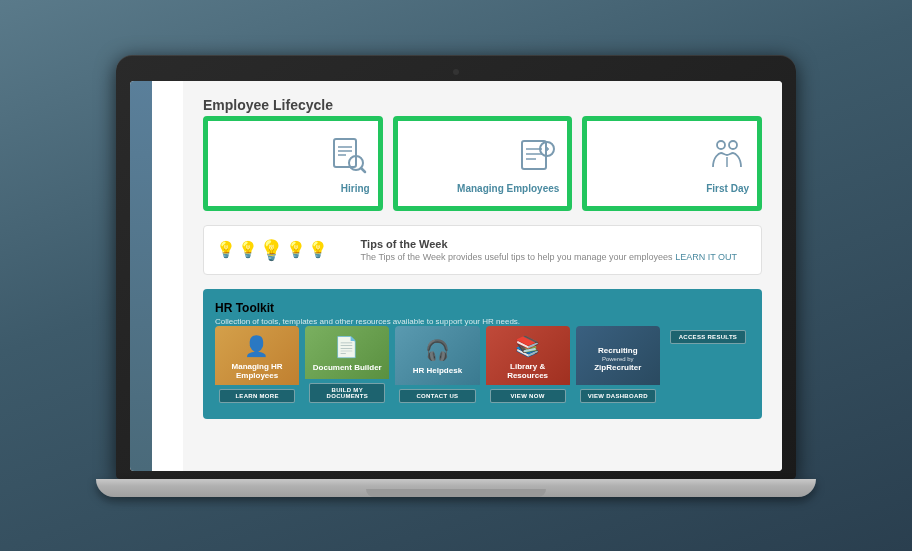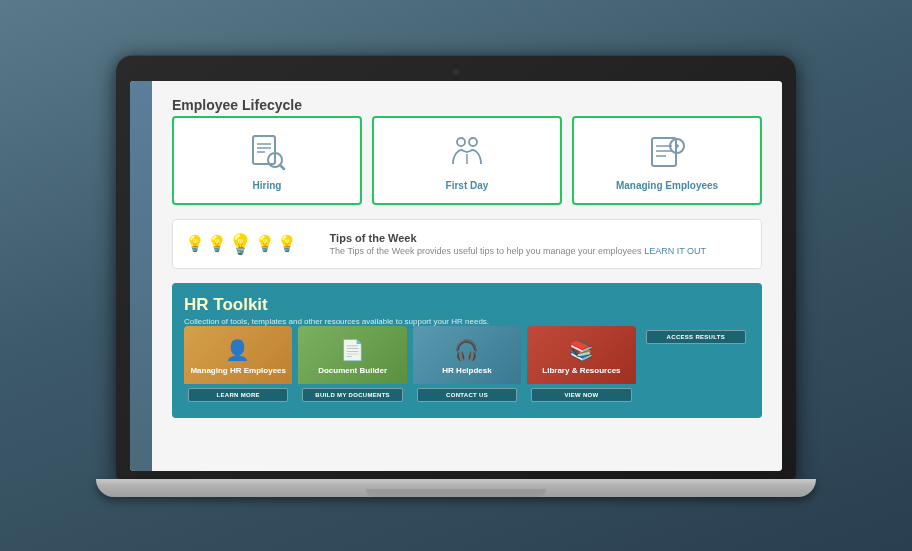--- a/index.html
+++ b/index.html
@@ -76,20 +76,21 @@
       overflow: hidden;
       display: flex;
       flex-direction: column;
     }
 
     
     .layout-body {
       display: flex;
       flex: 1;
       overflow: hidden;
+      gap: 31px;
     }
 
     .sidebar-strip {
       width: 22px;
       background: linear-gradient(180deg, #5a7f9a, #4a6a7a);
       flex-shrink: 0;
     }
 
     .main-content {
       flex: 1;
@@ -114,26 +115,26 @@
 
     .lifecycle-cards {
       display: flex;
       gap: 10px;
       margin-bottom: 14px;
     }
 
     .lifecycle-card {
       flex: 1;
       background: #fff;
-      border: 2px solid #22c55e;
+      border: 5px solid #22c55e;
       border-radius: 4px;
       padding: 12px 8px;
       display: flex;
       flex-direction: column;
-      align-items: center;
+      align-items: flex-end;
       cursor: pointer;
       transition: box-shadow 0.2s;
     }
 
     .card-icon {
       width: 44px;
       height: 44px;
       margin-bottom: 6px;
       display: flex;
       align-items: center;
@@ -200,23 +201,23 @@
     }
 
     
     .toolkit-section {
       background: #2a8fa0;
       border-radius: 4px;
       padding: 12px;
     }
 
     .toolkit-title {
-      font-size: 17px;
+      font-size: 12px;
       font-weight: bold;
-      color: #fef9c3;
+      color: #000000;
       margin-bottom: 2px;
     }
 
     .toolkit-subtitle {
       font-size: 8px;
       color: rgba(255,255,255,0.8);
     }
 
     .toolkit-cards {
       display: flex;
@@ -317,44 +318,44 @@
                       <circle cx="28" cy="28" r="7" fill="none" stroke="#7a9ab0" stroke-width="2"></circle>
                       <line x1="33" y1="33" x2="37" y2="37" stroke="#7a9ab0" stroke-width="2.5" stroke-linecap="round"></line>
                     </svg>
                   </div>
                   <div class="card-label">Hiring</div>
                 </div>
 
                 <div class="lifecycle-card">
                   <div class="card-icon">
                     <svg viewBox="0 0 40 40" xmlns="http://www.w3.org/2000/svg">
-                      <circle cx="14" cy="10" r="4" fill="none" stroke="#7a9ab0" stroke-width="1.8"></circle>
-                      <circle cx="26" cy="10" r="4" fill="none" stroke="#7a9ab0" stroke-width="1.8"></circle>
-                      <path d="M6 32 C6 22 12 18 14 18 C16 18 18 20 20 20 C22 20 24 18 26 18 C28 18 34 22 34 32" fill="none" stroke="#7a9ab0" stroke-width="1.8"></path>
-                      <line x1="20" y1="22" x2="20" y2="32" stroke="#7a9ab0" stroke-width="1.5"></line>
-                    </svg>
-                  </div>
-                  <div class="card-label">First Day</div>
-                </div>
-
-                <div class="lifecycle-card">
-                  <div class="card-icon">
-                    <svg viewBox="0 0 40 40" xmlns="http://www.w3.org/2000/svg">
                       <rect x="5" y="6" width="24" height="28" rx="2" fill="none" stroke="#7a9ab0" stroke-width="2"></rect>
                       <line x1="9" y1="14" x2="25" y2="14" stroke="#7a9ab0" stroke-width="1.5"></line>
                       <line x1="9" y1="19" x2="25" y2="19" stroke="#7a9ab0" stroke-width="1.5"></line>
                       <line x1="9" y1="24" x2="19" y2="24" stroke="#7a9ab0" stroke-width="1.5"></line>
                       <circle cx="30" cy="14" r="7" fill="none" stroke="#7a9ab0" stroke-width="2"></circle>
                       <line x1="28" y1="14" x2="32" y2="14" stroke="#7a9ab0" stroke-width="1.5"></line>
                       <line x1="30" y1="12" x2="30" y2="16" stroke="#7a9ab0" stroke-width="1.5"></line>
                     </svg>
                   </div>
                   <div class="card-label">Managing Employees</div>
                 </div>
 
+                <div class="lifecycle-card">
+                  <div class="card-icon">
+                    <svg viewBox="0 0 40 40" xmlns="http://www.w3.org/2000/svg">
+                      <circle cx="14" cy="10" r="4" fill="none" stroke="#7a9ab0" stroke-width="1.8"></circle>
+                      <circle cx="26" cy="10" r="4" fill="none" stroke="#7a9ab0" stroke-width="1.8"></circle>
+                      <path d="M6 32 C6 22 12 18 14 18 C16 18 18 20 20 20 C22 20 24 18 26 18 C28 18 34 22 34 32" fill="none" stroke="#7a9ab0" stroke-width="1.8"></path>
+                      <line x1="20" y1="22" x2="20" y2="32" stroke="#7a9ab0" stroke-width="1.5"></line>
+                    </svg>
+                  </div>
+                  <div class="card-label">First Day</div>
+                </div>
+
               </div>
 
               <div class="tips-section">
                 <div class="tips-icons">
                   <span class="bulb-icon">💡</span>
                   <span class="bulb-icon">💡</span>
                   <span class="bulb-icon" style="font-size:20px;">💡</span>
                   <span class="bulb-icon">💡</span>
                   <span class="bulb-icon">💡</span>
                 </div>
@@ -398,20 +399,30 @@
                   </div>
 
                   <div class="toolkit-card tk-card-4">
                     <div class="toolkit-card-bg">
                       <span class="tk-icon">📚</span>
                       <div class="toolkit-card-label">Library &amp; Resources</div>
                     </div>
                     <div class="toolkit-card-btn">VIEW NOW</div>
                   </div>
 
+                  <div class="toolkit-card tk-card-5">
+                    <div class="toolkit-card-bg">
+                      <div class="toolkit-card-label">Recruiting</div>
+                      <div class="toolkit-card-sublabel">
+                        <div class="logo-powered">Powered by</div>
+                        <div style="font-size:8px;font-weight:bold;color:#fff;">ZipRecruiter</div>
+                      </div>
+                    </div>
+                    <div class="toolkit-card-btn">VIEW DASHBOARD</div>
+                  </div>
 
                   <div class="toolkit-card tk-card-6">
                     <div class="toolkit-card-btn">ACCESS RESULTS</div>
                   </div>
 
                 </div>
               </div>
 
             </div>
           </div>

